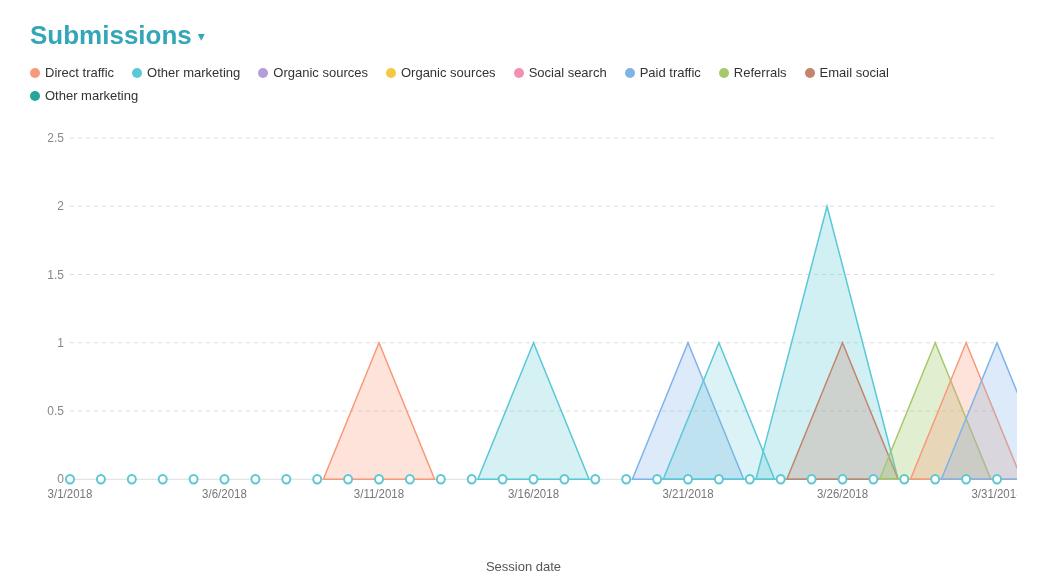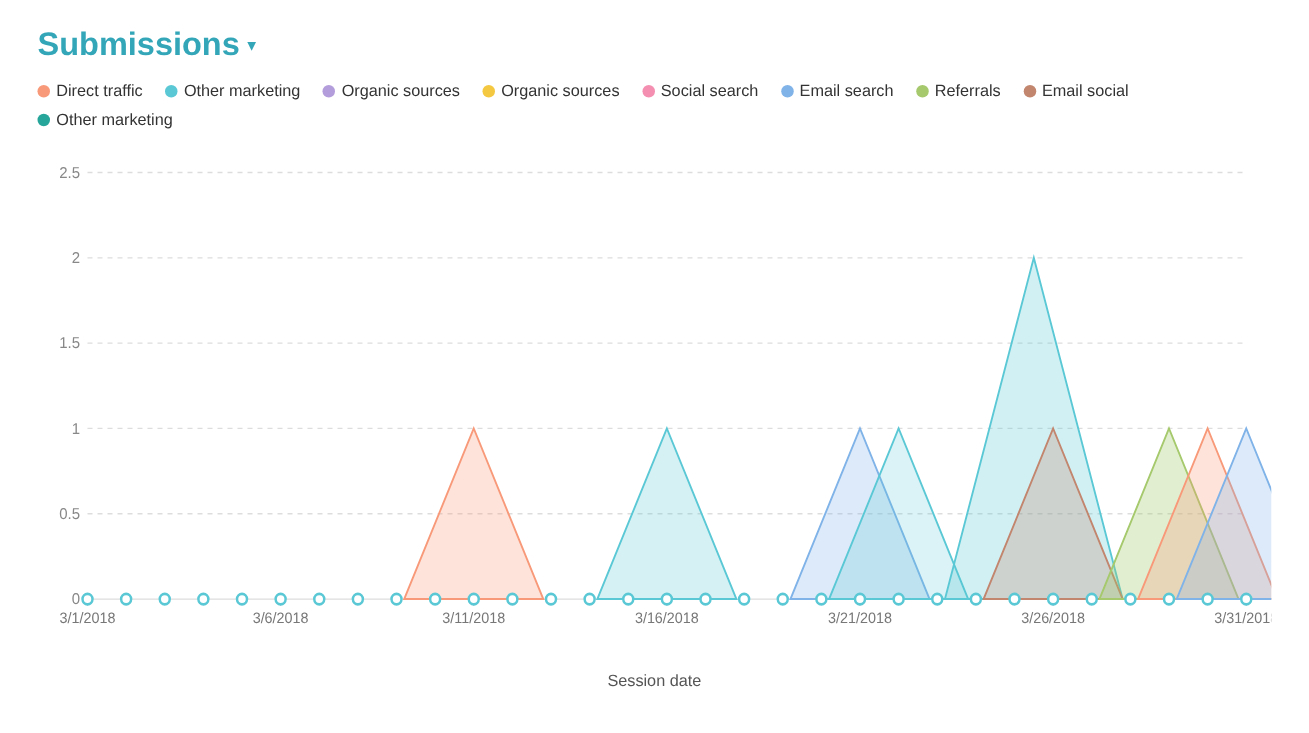--- a/index.html
+++ b/index.html
@@ -59,21 +59,21 @@
       height: 420px;
     }
     .chart-svg {
       width: 100%;
       height: 100%;
     }
     .x-axis-label {
       text-align: center;
       font-size: 13px;
       color: #555;
-      margin-top: 0;
+      margin-top: 22px;
       font-weight: 500;
     }
   </style>
 </head>
 <body>
 
 <div class="container">
   <div class="title-row">
     <span class="title">Submissions</span>
     <span class="title-chevron">▾</span>
@@ -94,21 +94,21 @@
       <div class="legend-item">
         <span class="legend-dot" style="background: rgb(245, 200, 66);"></span>
         <span>Organic sources</span>
       </div>
       <div class="legend-item">
         <span class="legend-dot" style="background: rgb(244, 143, 177);"></span>
         <span>Social search</span>
       </div>
       <div class="legend-item">
         <span class="legend-dot" style="background: rgb(128, 179, 232);"></span>
-        <span>Email search</span>
+        <span>Paid traffic</span>
       </div>
       <div class="legend-item">
         <span class="legend-dot" style="background: rgb(165, 201, 108);"></span>
         <span>Referrals</span>
       </div>
       <div class="legend-item">
         <span class="legend-dot" style="background: rgb(194, 133, 110);"></span>
         <span>Email social</span>
       </div>
       <div class="legend-item">

